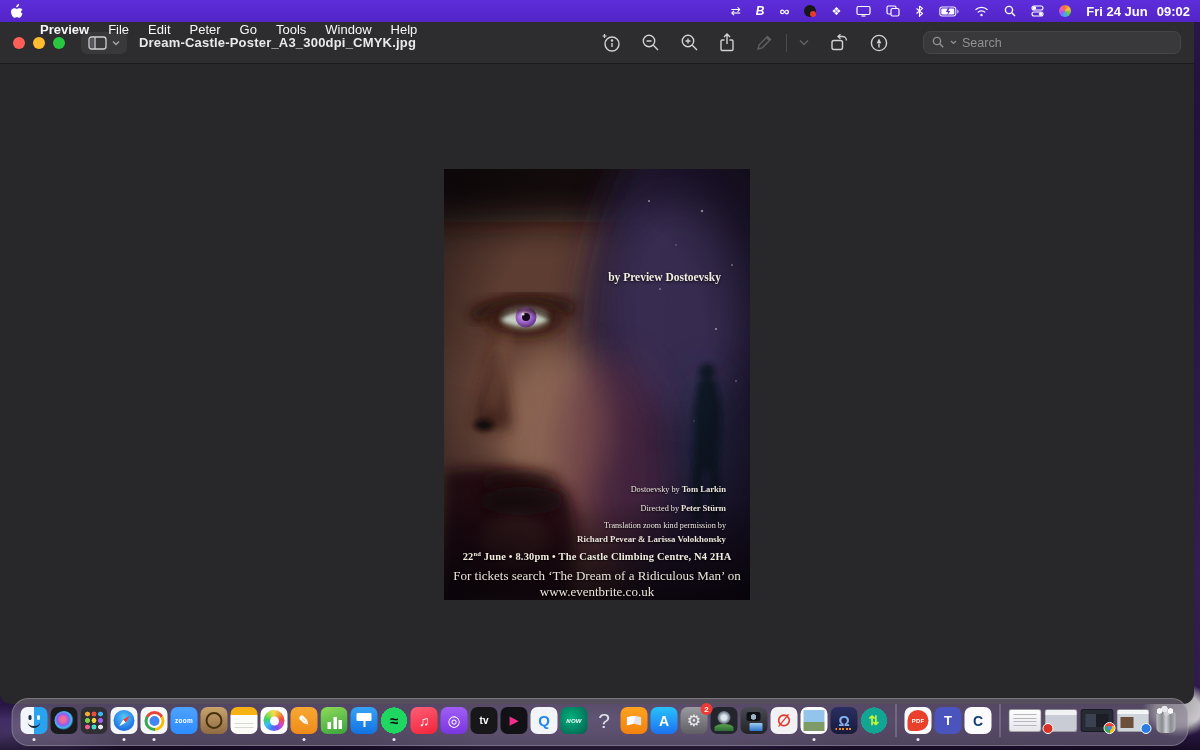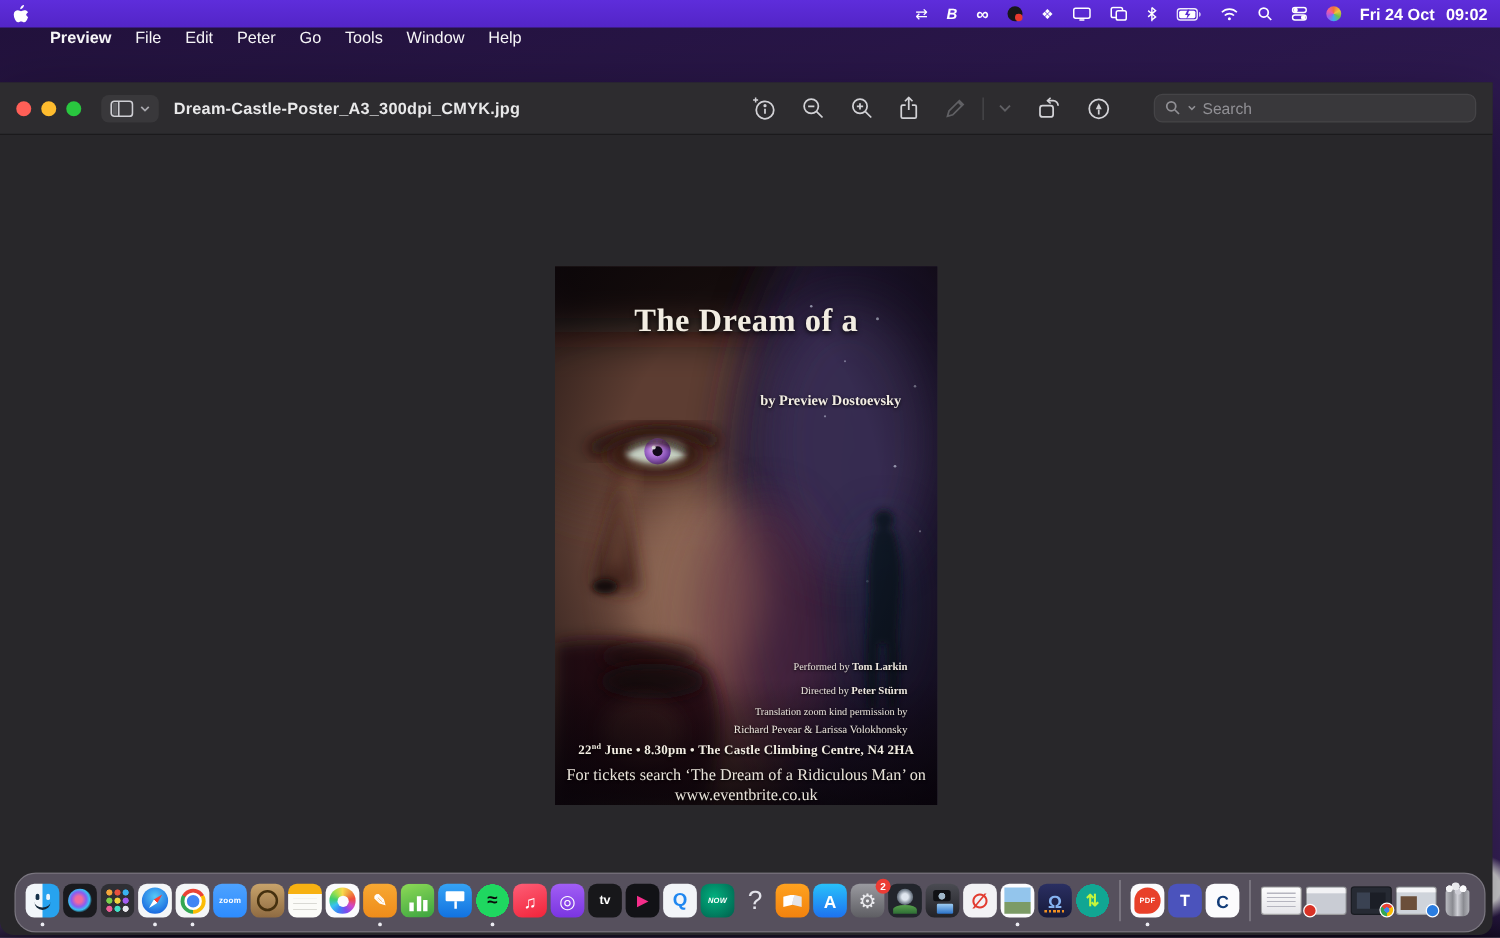--- a/index.html
+++ b/index.html
@@ -31,21 +31,21 @@
   .st-dotapp { width:12px; height:12px; border-radius:50%; background:#17171a; position:relative; }
   .st-dotapp::after { content:""; position:absolute; right:0; bottom:0; width:6px; height:6px; border-radius:50%; background:#e8392e; }
   .st-cube { font-size:11px; }
   .st-rainbow { width:12px; height:12px; border-radius:50%;
     background:conic-gradient(#f2703c,#f2c43c,#6cc24a,#3ca9f2,#9a5cf2,#f25ca0,#f2703c); }
   .clock { display:flex; gap:9px; font-size:13px; font-weight:600; }
 
   
   .window { position:absolute; top:22px; left:0; width:1194px; height:682px;
     background:#28272a; border-radius:0 0 11px 11px;
-    box-shadow:0 25px 60px rgba(0,0,0,.55); z-index:10;margin-top:44px; }
+    box-shadow:0 25px 60px rgba(0,0,0,.55); z-index:10; }
   .titlebar { height:42px; display:flex; align-items:center; padding:0 13px;
     background:#2d2c2f; border-bottom:1px solid #1b1a1c; }
   .traffic { display:flex; gap:8px; margin-right:16px; }
   .tl { width:12px; height:12px; border-radius:50%; }
   .tl.r { background:#ff5f57; } .tl.y { background:#febc2e; } .tl.g { background:#29c73f; }
   .tb-btn { display:flex; align-items:center; gap:5px; background:rgba(255,255,255,.06);
     border-radius:6px; padding:4px 7px; margin-right:12px; }
   .win-title { color:#e9e9ea; font-size:13px; font-weight:700; letter-spacing:.2px; }
   .tb-icons { margin-left:auto; display:flex; align-items:center; gap:20px; }
   .tb-ic { display:flex; align-items:center; }
@@ -66,21 +66,21 @@
   .p-title { position:absolute; top:29px; left:0; right:0; text-align:center;
     font-size:26px; line-height:30px; font-weight:700; letter-spacing:.4px;
     text-shadow:0 1px 4px rgba(0,0,0,.85); }
   .p-byline { position:absolute; top:102px; right:29px; font-size:11.5px; font-weight:700;
     text-shadow:0 1px 3px rgba(0,0,0,.9); }
   .p-credits { position:absolute; top:315px; right:24px; text-align:right;
     font-size:8.2px; color:#ece6dd; text-shadow:0 1px 2px rgba(0,0,0,.9); }
   .p-credits .cl { margin-bottom:8.5px; }
   .p-credits b { font-size:8.6px; }
   .p-trans { margin-bottom:4px; }
-  .p-translators { font-weight:400; font-size:8.8px; }
+  .p-translators { font-weight:700; font-size:8.8px; }
   .p-date { position:absolute; top:381px; left:0; right:0; text-align:center;
     font-size:10.4px; font-weight:700; letter-spacing:.2px; text-shadow:0 1px 2px rgba(0,0,0,.9); }
   .p-date sup { font-size:6.5px; }
   .p-tickets { position:absolute; top:399px; left:0; right:0; text-align:center;
     font-size:13px; color:#eae4db; text-shadow:0 1px 2px rgba(0,0,0,.9); }
 
   
   .dock { position:absolute; left:50%; bottom:4px; transform:translateX(-50%);
     display:flex; align-items:center; gap:3px; padding:5px 8px 8px;
     background:rgba(128,118,140,.52); border:1px solid rgba(255,255,255,.22);
@@ -290,21 +290,21 @@
           <rect x="1" y="1" width="11" height="4" rx="2"></rect>
           <circle cx="3.5" cy="3" r="1.2" fill="#fff"></circle>
           <rect x="1" y="7" width="11" height="4" rx="2"></rect>
           <circle cx="9.5" cy="9" r="1.2" fill="#fff"></circle>
         </svg>
     </span>
     <span class="st-ic">
         <span class="st-rainbow"></span>
       </span>
     <span class="clock">
-      <span>Fri 24 Oct</span>
+      <span>Fri 24 Jun</span>
       <span>09:02</span>
     </span>
   </div>
 </div>
 
 <div class="window">
   <div class="titlebar">
     <div class="traffic">
       <span class="tl r"></span>
       <span class="tl y"></span>
@@ -457,26 +457,25 @@
         <ellipse cx="263" cy="272" rx="27" ry="72" fill="#1a2a40" filter="url(#b30)" opacity=".55"></ellipse>
         <g fill="#0c1322" opacity=".93" filter="url(#b4)">
           <circle cx="263" cy="203" r="8.2"></circle>
           <path d="M255 211 Q 249 240 251 268 L 249 300 Q 248 332 251 354 L 257 354 L 259 302 L 265 302 L 267 354 L 273 354 Q 277 327 274 296 L 276 265 Q 279 236 271 211 Z"></path>
         </g>
         <rect y="330" width="306" height="101" fill="url(#bottomFade)"></rect>
         <rect width="306" height="431" fill="url(#vig)"></rect>
       </svg>
 
       <div class="p-title">
-        <div>The Dream of a</div>
       </div>
       <div class="p-byline">by Preview Dostoevsky</div>
       <div class="p-credits">
         <div class="cl">
-          <span>Performed by </span><b>Tom Larkin</b>
+          <span>Dostoevsky by </span><b>Tom Larkin</b>
         </div>
         <div class="cl">
           <span>Directed by </span><b>Peter Stürm</b>
         </div>
         <div class="p-trans">Translation zoom kind permission by</div>
         <div class="p-translators">Richard Pevear &amp; Larissa Volokhonsky</div>
       </div>
       <div class="p-date">
         <span>22</span><sup>nd</sup><span> June • 8.30pm • The Castle Climbing Centre, N4 2HA</span>
       </div>

